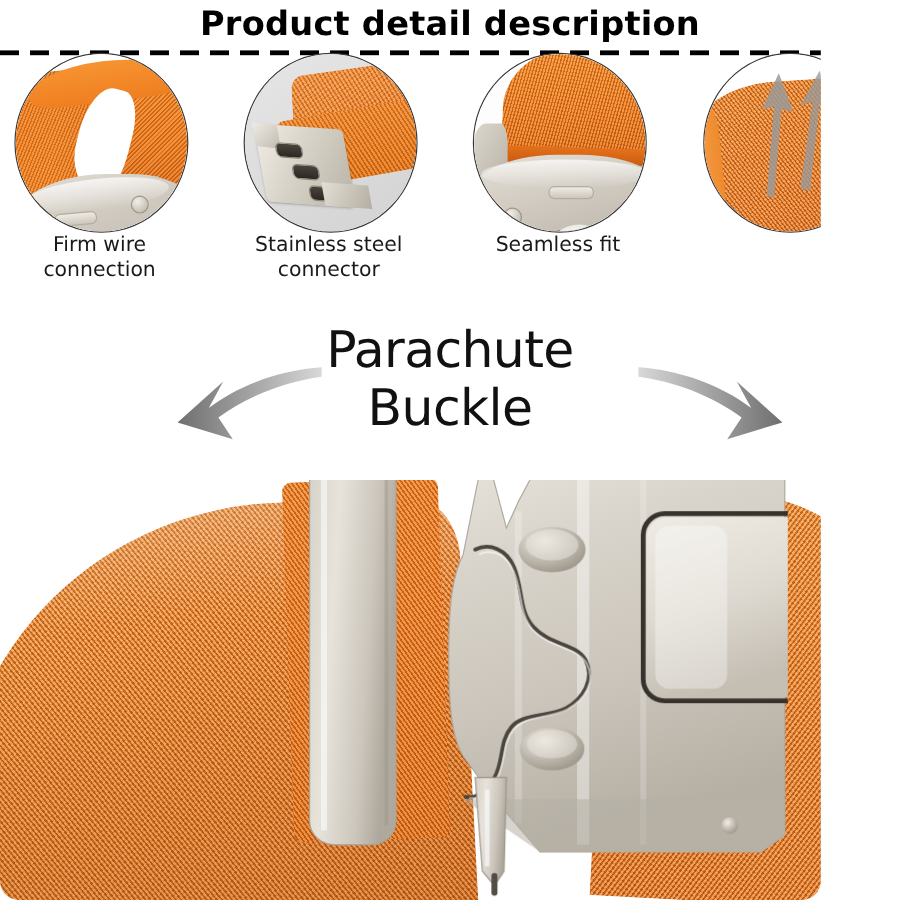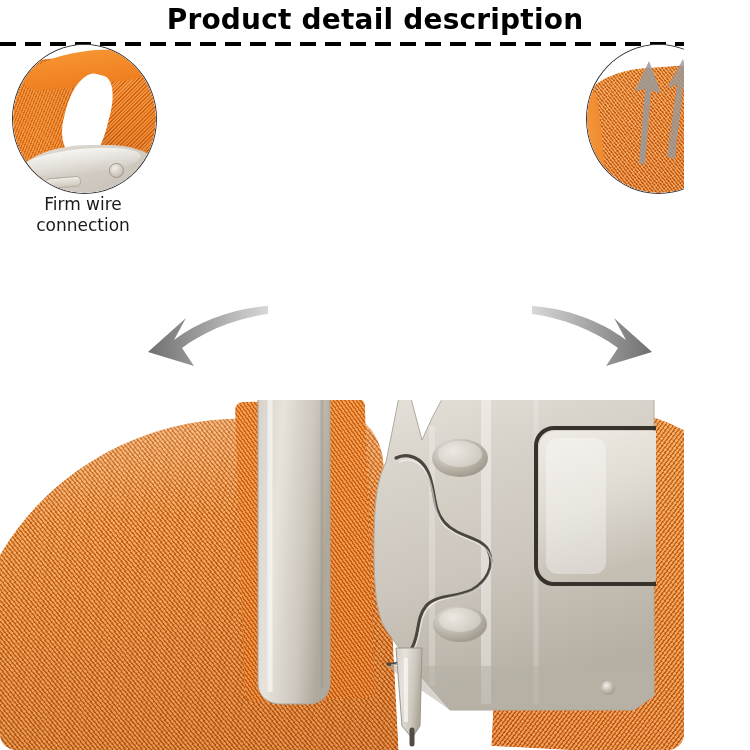--- a/index.html
+++ b/index.html
@@ -304,40 +304,77 @@
           <div class="c1-case-hi"></div>
           <div class="c1-slot"></div>
           <div class="c1-screw-a"></div>
 
         </div>
       </div>
       <div class="caption">Firm wire
 connection</div>
     </div>
 
-
+    <div class="feature f1">
+      <div class="circle">
+        <div class="inner">
+          <div class="c2-bg"></div>
+          <div class="c2-band"></div>
+          <div class="c2-band2"></div>
+          <div class="c2-conn"></div>
+          <div class="c2-conn-edge"></div>
+          <div class="c2-slot s1"></div>
+          <div class="c2-slot s2"></div>
+          <div class="c2-slot s3"></div>
+          <div class="c2-tail"></div>
+        </div>
+      </div>
+      <div class="caption">Stainless steel
+connector</div>
+    </div>
+
+    <div class="feature f2">
+      <div class="circle">
+        <div class="inner">
+          <div class="c3-bg"></div>
+          <div class="c3-band"></div>
+          <div class="c3-band-edge"></div>
+          <div class="c3-lug-l"></div>
+          <div class="c3-case"></div>
+          <div class="c3-case-hi"></div>
+          <div class="c3-slot"></div>
+          <div class="c3-screw-a"></div>
+          <div class="c3-screw-b"></div>
+          <div class="c3-dark"></div>
+          <div class="c3-dark-hi"></div>
+        </div>
+      </div>
+      <div class="caption">Seamless fit</div>
+    </div>
 
     <div class="feature f3">
       <div class="circle">
         <div class="inner">
           <div class="c4-bg"></div>
           <div class="c4-mesh"></div>
           <div class="c4-edge"></div>
           <svg class="arrow-svg" viewBox="0 0 143 148">
             <g fill="#9a9a9a" stroke="none">
               <path d="M52 118 L58 44 L48 46 L62 16 L74 48 L64 46 L58 120 Z" opacity="0.85"></path>
               <path d="M80 112 L90 40 L80 43 L96 14 L106 44 L96 42 L88 114 Z" opacity="0.8"></path>
               <path d="M104 116 L122 54 L112 54 L132 32 L134 62 L126 56 L110 119 Z" opacity="0.78"></path>
             </g>
           </svg>
         </div>
       </div>
     </div>
   </div>
 
+  <div class="mid-title">Parachute
+Buckle</div>
 
   <svg class="arrow-left" viewBox="0 0 130 76">
     <defs>
       <linearGradient id="glArrowL" x1="1" y1="0" x2="0" y2="0">
         <stop offset="0%" stop-color="#d8d8d8"></stop>
         <stop offset="45%" stop-color="#a8a8a8"></stop>
         <stop offset="100%" stop-color="#6f6f6f"></stop>
       </linearGradient>
     </defs>
     <path d="M128 10 C96 12 60 24 34 44 L46 22 L8 56 L54 70 L42 52 C66 34 98 22 128 18 Z" fill="url(#glArrowL)"></path>

